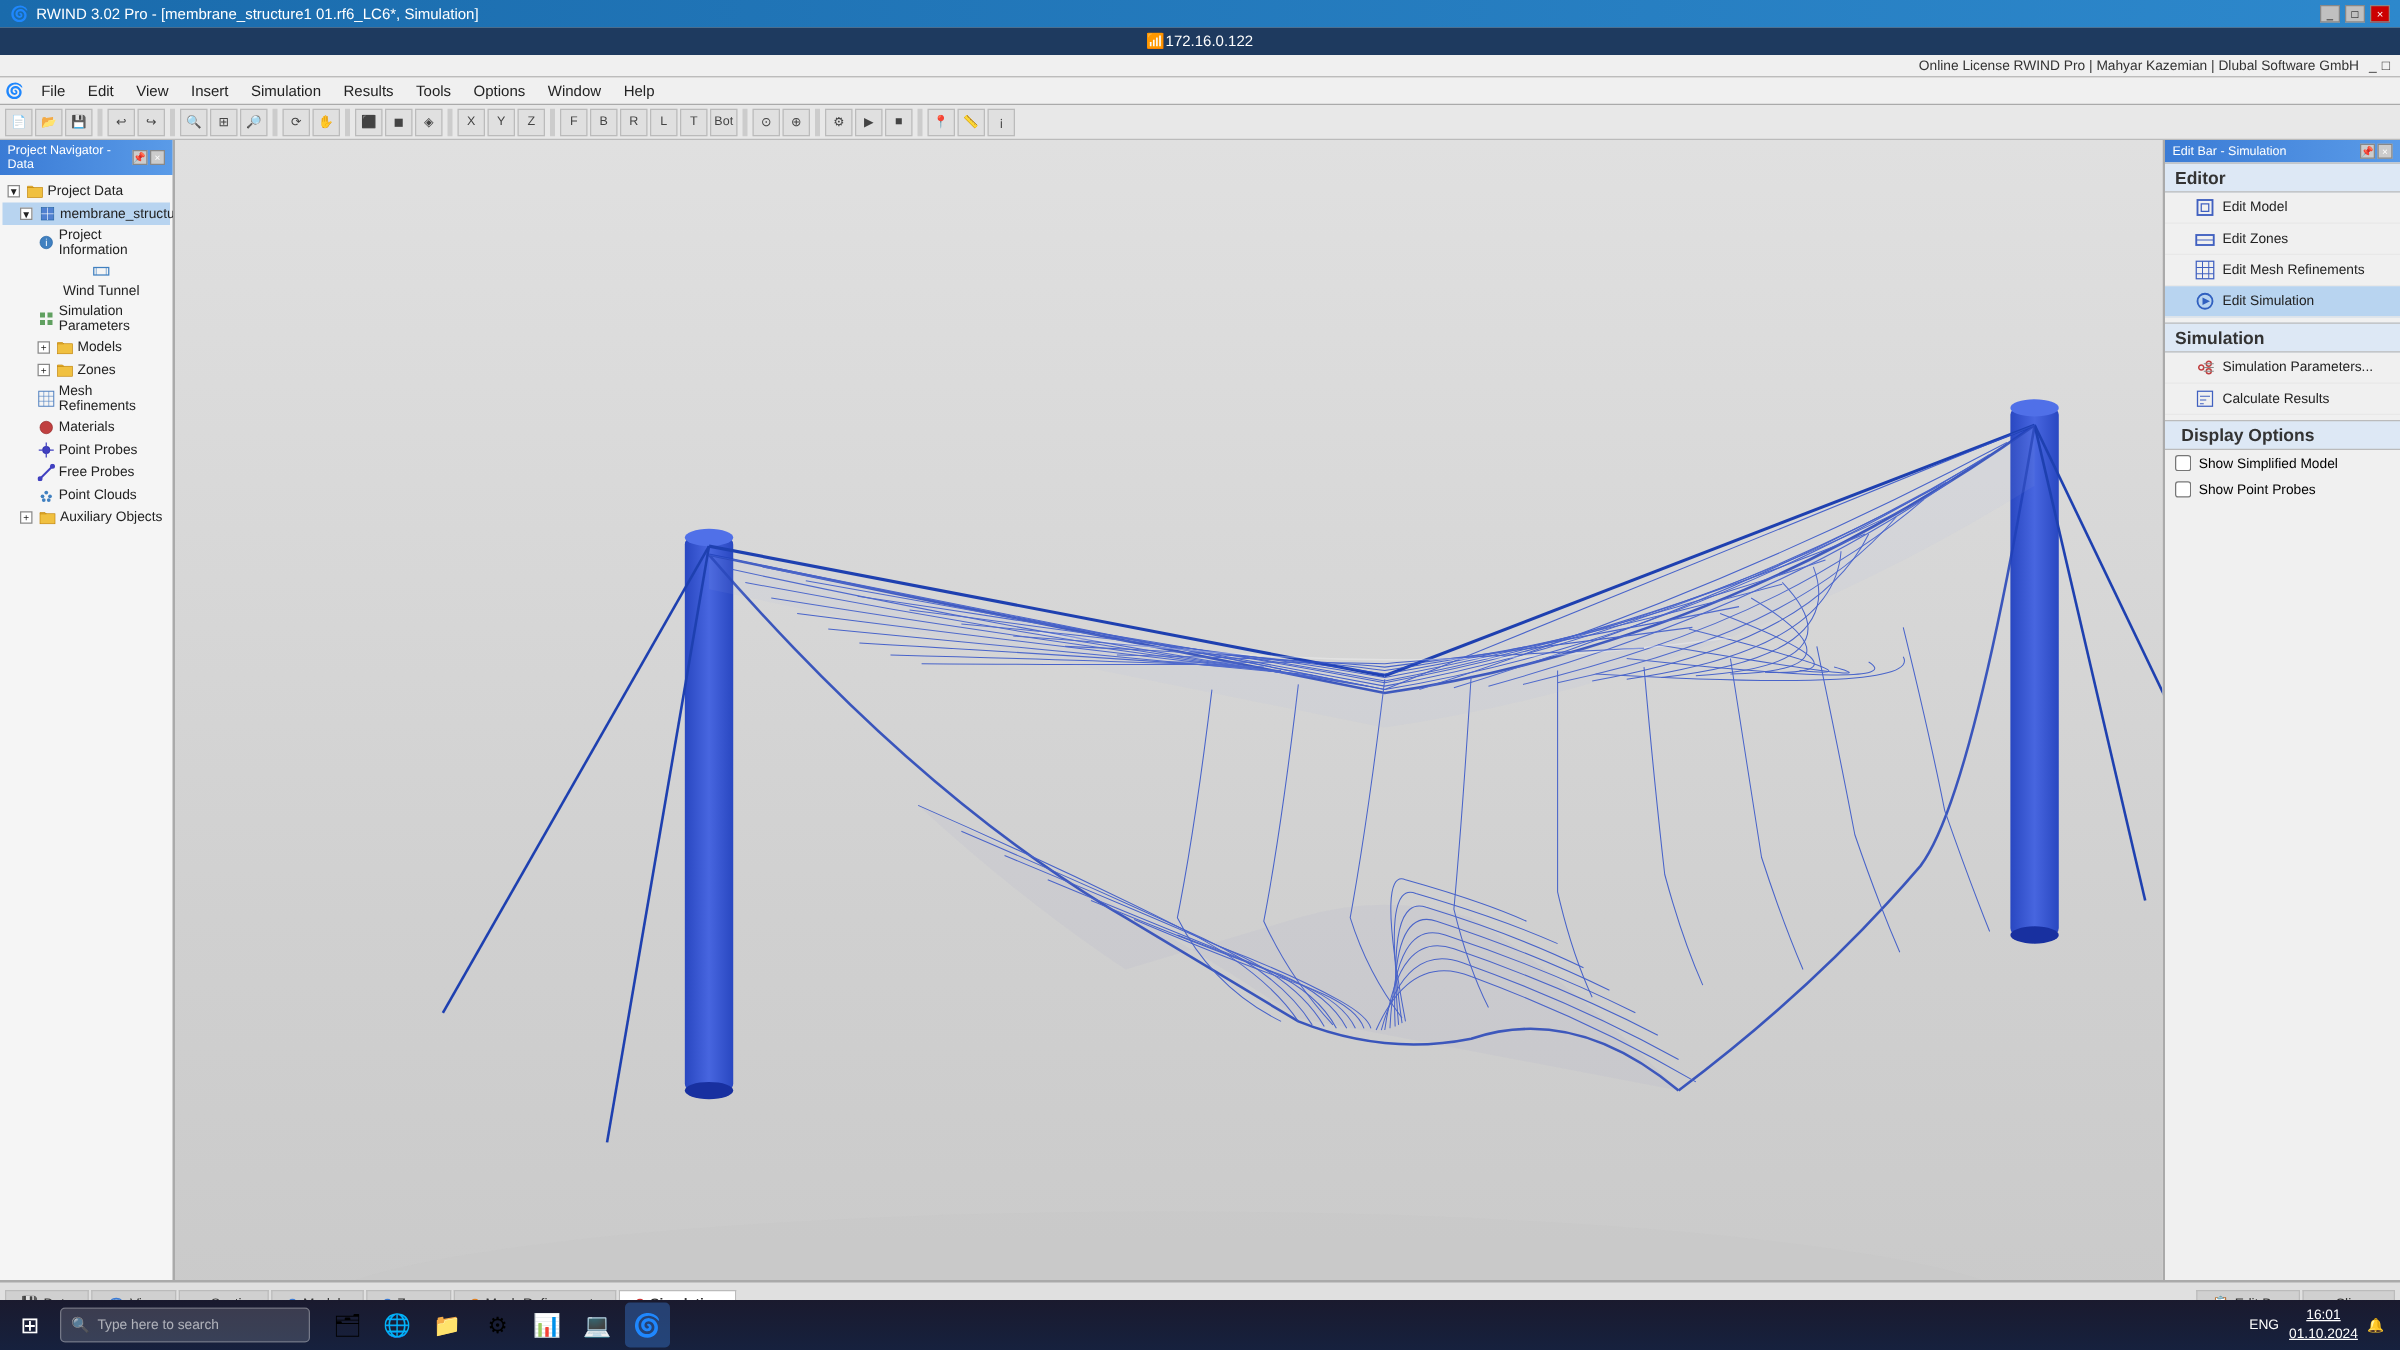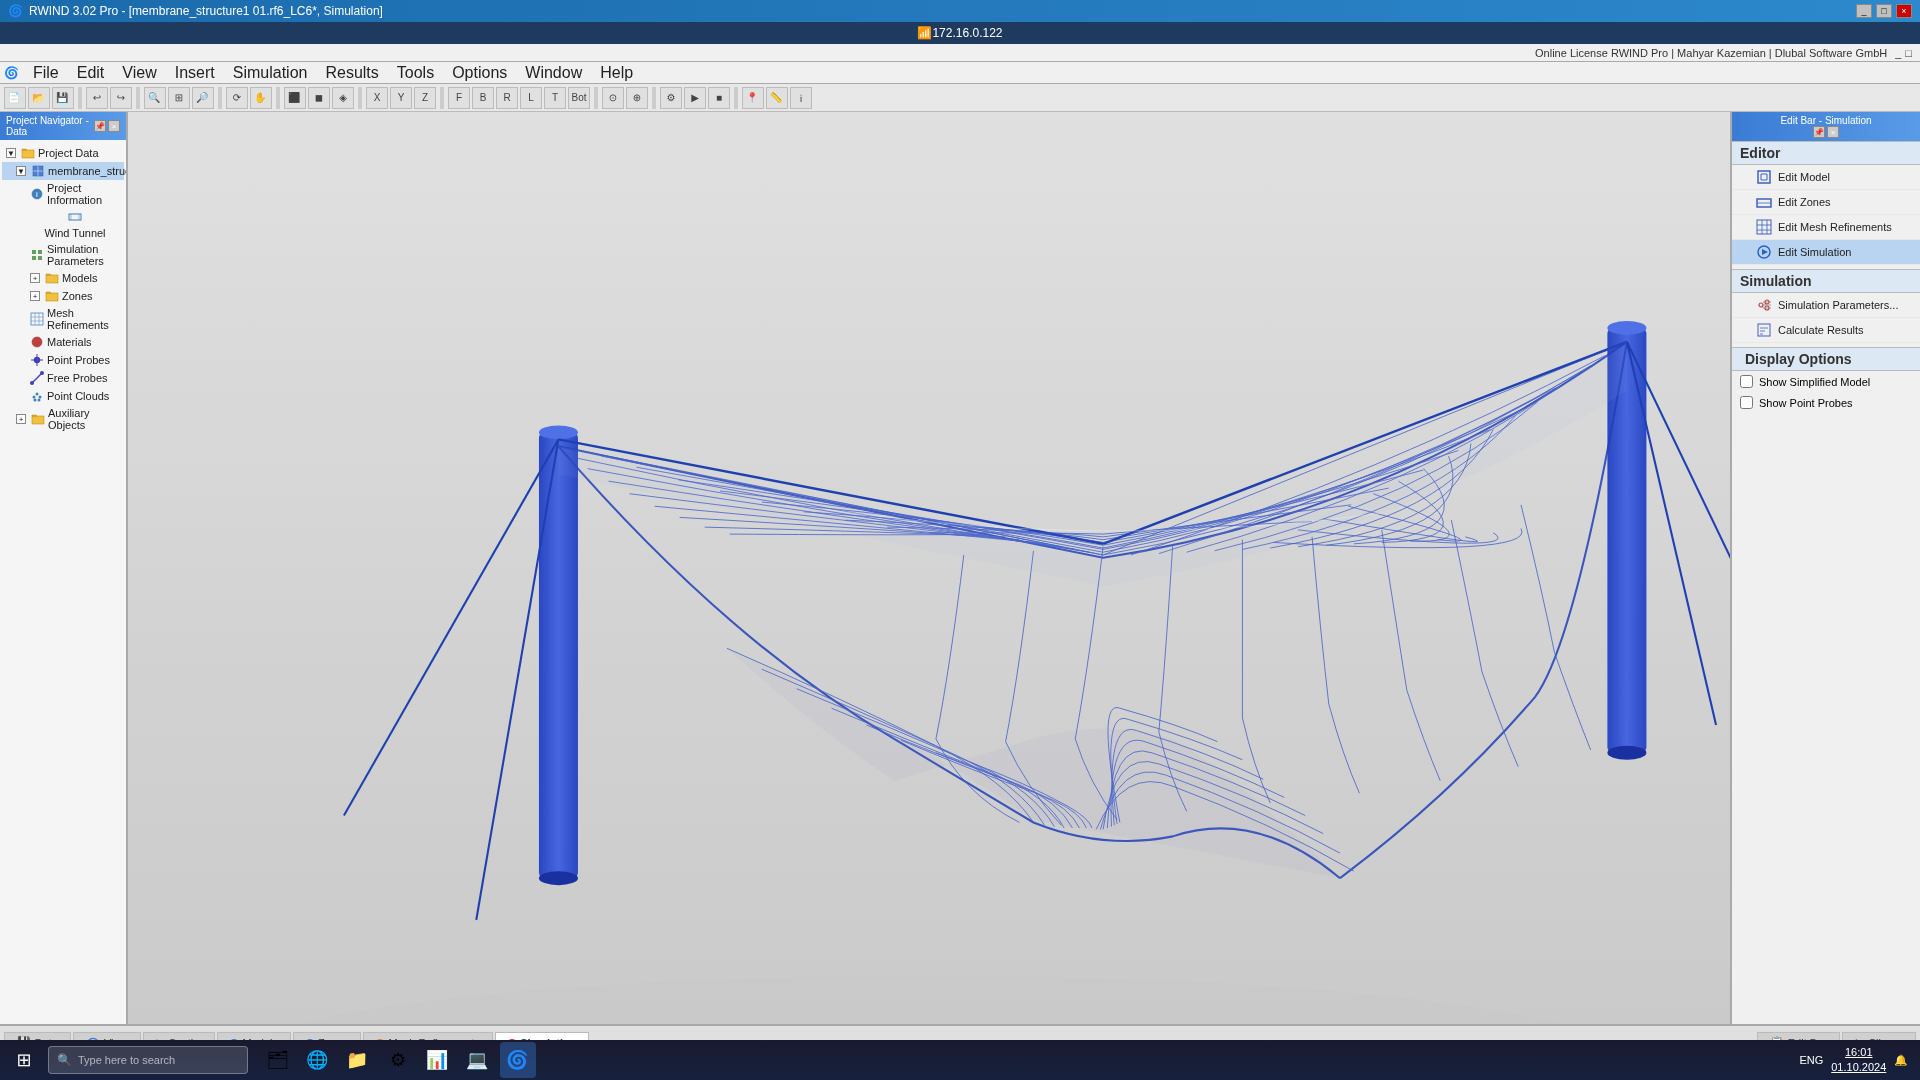--- a/index.html
+++ b/index.html
@@ -53,21 +53,21 @@
       background: #f0f0f0;
       border-bottom: 1px solid #aaa;
       display: flex;
       align-items: center;
       padding: 0 4px;
       gap: 2px;
     }
     .menu-item {
       padding: 2px 8px;
       cursor: pointer;
-      font-size: 16px;
+      font-size: 12px;
       color: #222;
     }
 
     
     #toolbar {
       height: 28px;
       background: #e8e8e8;
       border-bottom: 1px solid #bbb;
       display: flex;
       align-items: center;
@@ -86,21 +86,21 @@
     .toolbar-sep { width: 4px; height: 22px; background: #ccc; margin: 0 2px; }
 
     
     #main-layout {
       display: flex;
       height: calc(1080px - 22px - 22px - 18px - 22px - 28px - 24px - 32px);
     }
 
     
     #left-panel {
-      width: 128px;
+      width: 140px;
       background: #f5f5f5;
       border-right: 2px solid #aaa;
       display: flex;
       flex-direction: column;
     }
     #panel-header {
       background: linear-gradient(to right, #3a7bd5, #5a9be8);
       color: white;
       padding: 3px 6px;
       font-size: 11px;
@@ -157,21 +157,20 @@
       flex-direction: column;
     }
     #right-panel-header {
       background: linear-gradient(to right, #3a7bd5, #5a9be8);
       color: white;
       padding: 3px 6px;
       font-size: 11px;
       display: flex;
       align-items: center;
       justify-content: space-between;
-      flex-direction: column;
     }
     .section-header {
       background: #dde8f5;
       border-bottom: 1px solid #bbb;
       border-top: 1px solid #bbb;
       padding: 3px 8px;
       font-size: 14px;
       font-weight: bold;
       color: #333;
     }

